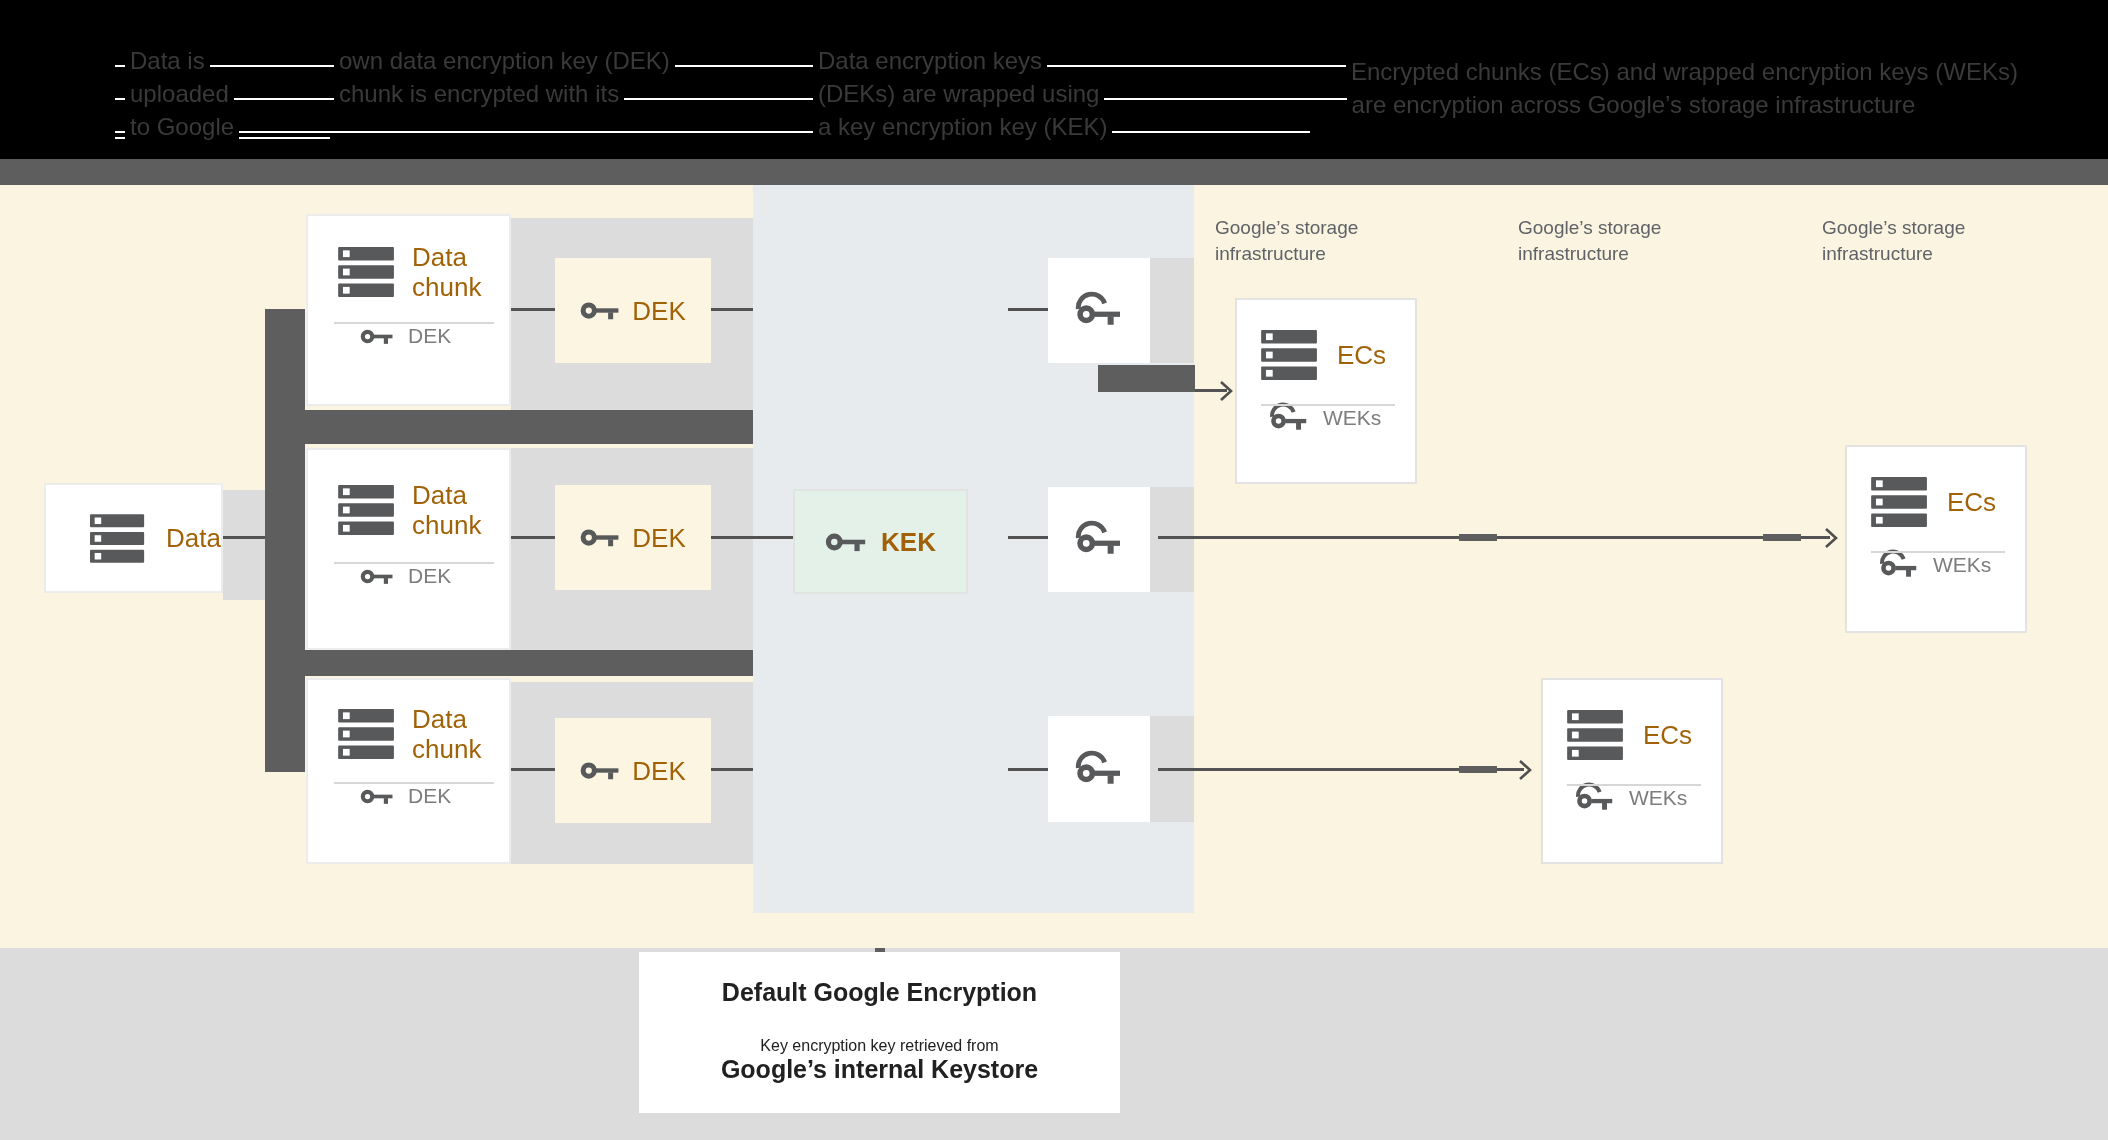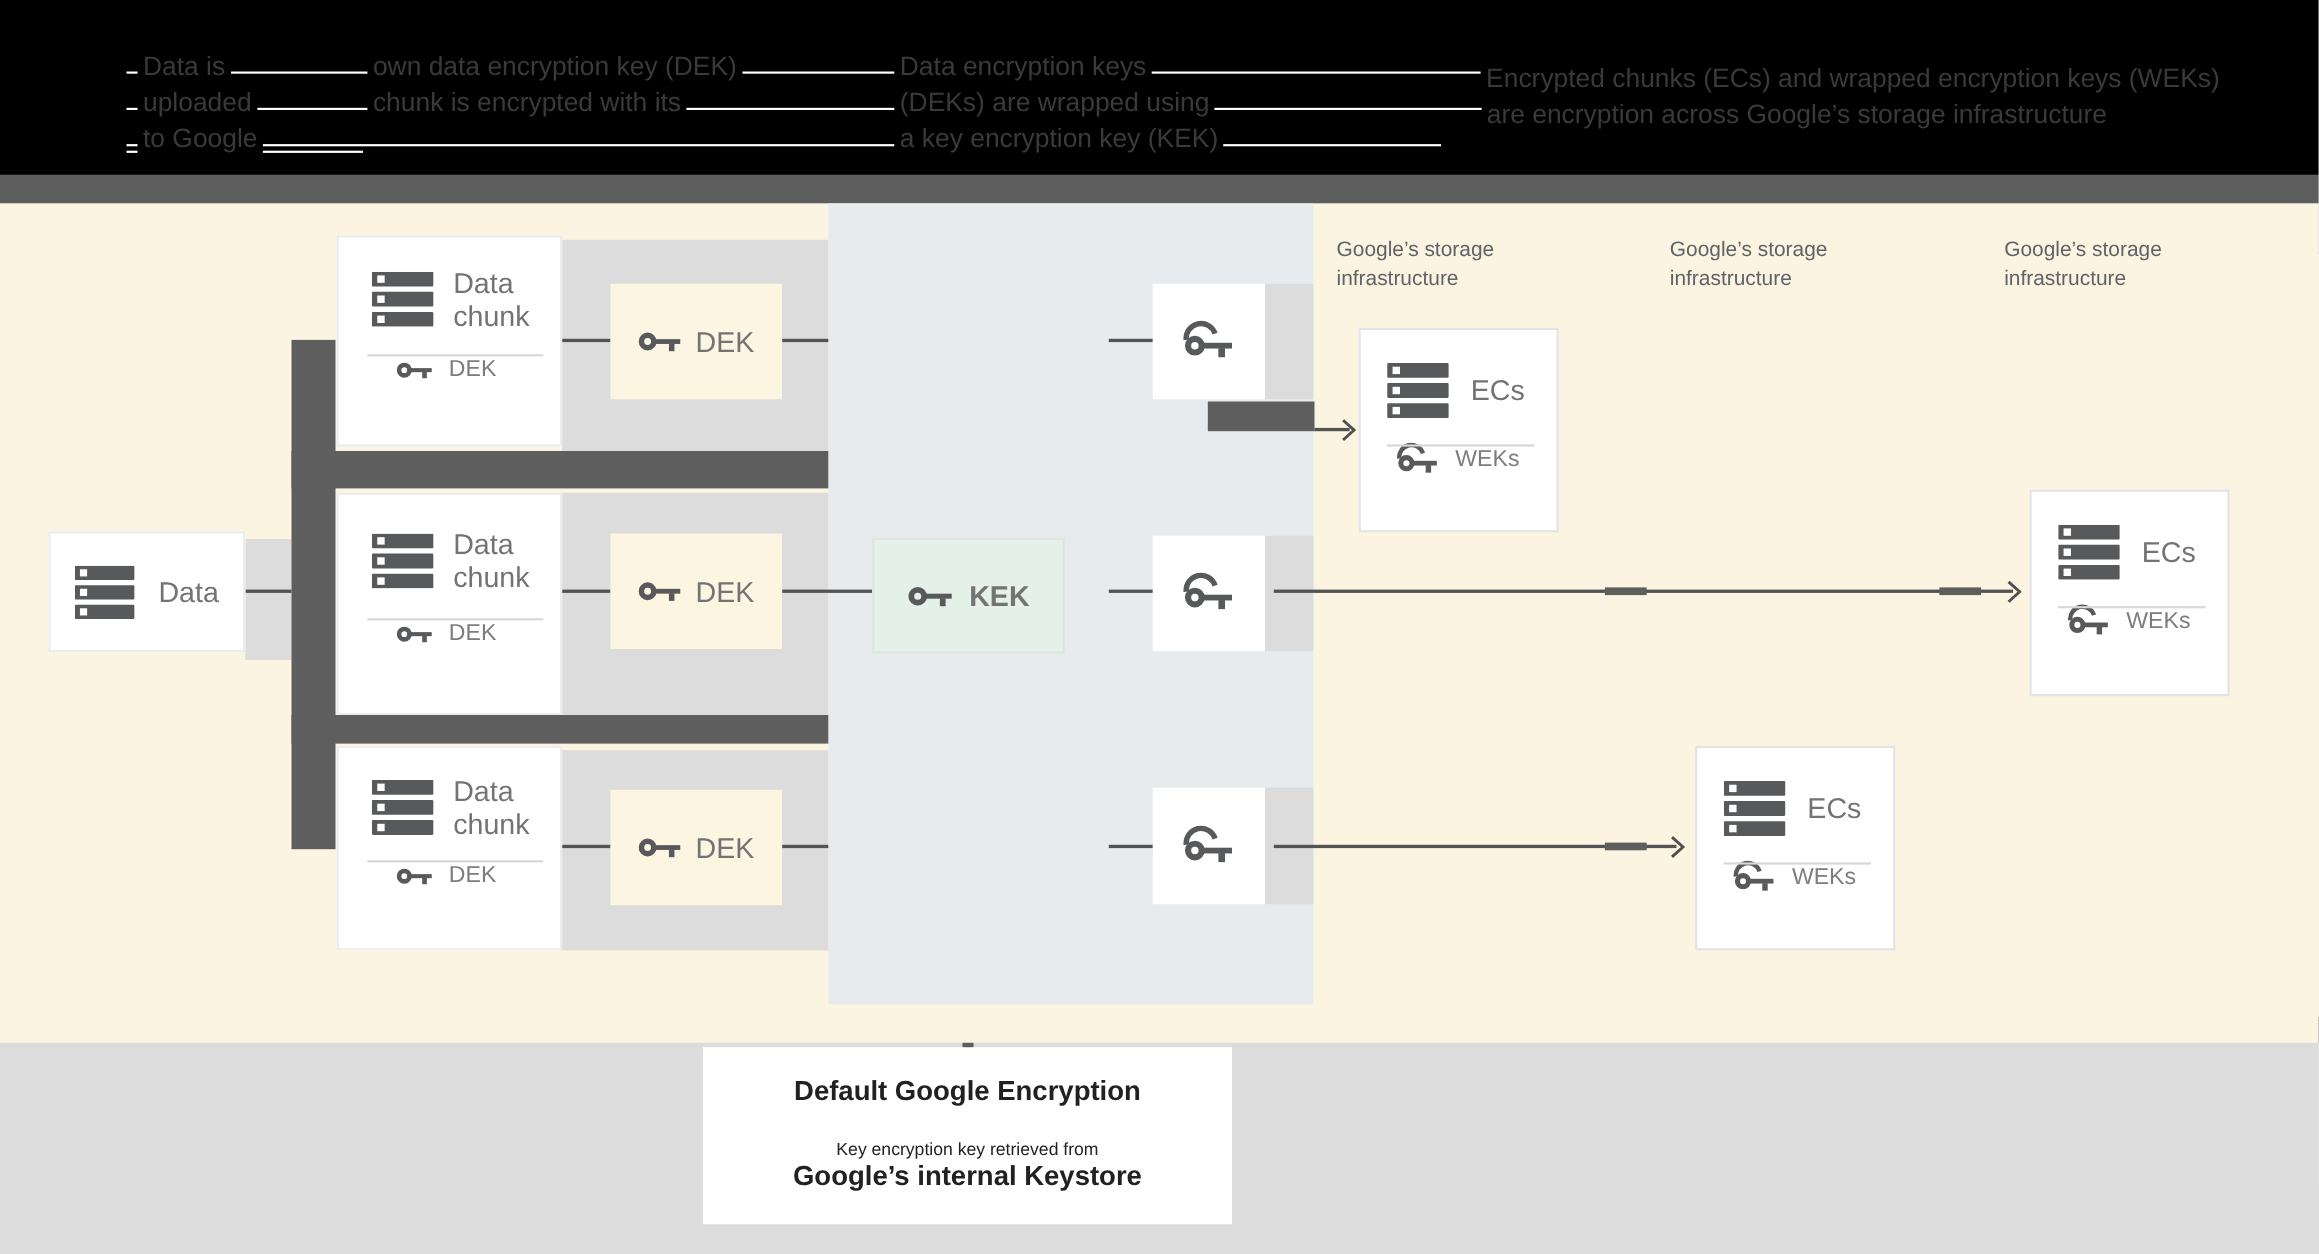--- a/index.html
+++ b/index.html
@@ -18,21 +18,21 @@
   .hcol span{background:#000;padding:0 5px;margin-left:25px;}
   .hrule{background:#fff;height:2px;z-index:2;}
   
   .wbox{background:#fff;border:2px solid #ececec;box-sizing:border-box;}
   .creambox{background:#fcf5e2;box-sizing:border-box;}
   .mintbox{background:#e4f1e9;border:2px solid #dfe4e0;box-sizing:border-box;}
   .graypanel{background:#dcdcdc;}
   .darkbar{background:#5e5e5e;}
   .thinline{background:#535353;}
   .rowflex{display:flex;align-items:center;justify-content:center;height:100%;}
-  .biglabel{color:#737373;font-size:26px;line-height:30px;}
+  .biglabel{color:#a16207;font-size:26px;line-height:30px;}
   .sublabel{color:#7d7d7d;font-size:21px;}
   .icon{color:#58595b;flex:none;}
   .divider{position:absolute;height:2px;background:#d7d7d7;}
   .storage-label{color:#5f6368;font-size:19px;line-height:26px;}
   .caption-box{background:#fff;text-align:center;color:#212121;}
   .caption-title{font-size:25px;font-weight:bold;padding-top:26px;}
   .caption-line{font-size:16px;}
   .caption-bold{font-size:25px;font-weight:bold;}
   .chev{color:#4f4f4f;}
 </style>
@@ -128,21 +128,21 @@
     <div class="abs thinline" style="left:511px;top:351px;width:44px;height:3px;"></div>
     <div class="abs thinline" style="left:711px;top:351px;width:82px;height:3px;"></div>
     <div class="abs thinline" style="left:511px;top:583px;width:44px;height:3px;"></div>
     <div class="abs thinline" style="left:711px;top:583px;width:42px;height:3px;"></div>
 
     <div class="abs thinline" style="left:1008px;top:123px;width:40px;height:3px;"></div>
     <div class="abs thinline" style="left:1008px;top:351px;width:40px;height:3px;"></div>
     <div class="abs thinline" style="left:1008px;top:583px;width:40px;height:3px;"></div>
 
     <div class="abs wbox" style="left:44px;top:298px;width:179px;height:110px;">
-      <div class="rowflex" style="gap:20px;">
+      <div class="rowflex" style="gap:20px;justify-content:flex-end;">
         <svg class="icon" width="56" height="49">
             <use href="#i-server"></use>
           </svg>
         <span class="biglabel">Data</span>
       </div>
     </div>
 
     <div class="abs wbox" style="left:306px;top:29px;width:205px;height:192px;">
       <div style="display:flex;align-items:center;gap:16px;padding:26px 0 0 30px;">
         <svg class="icon" width="58" height="50">

